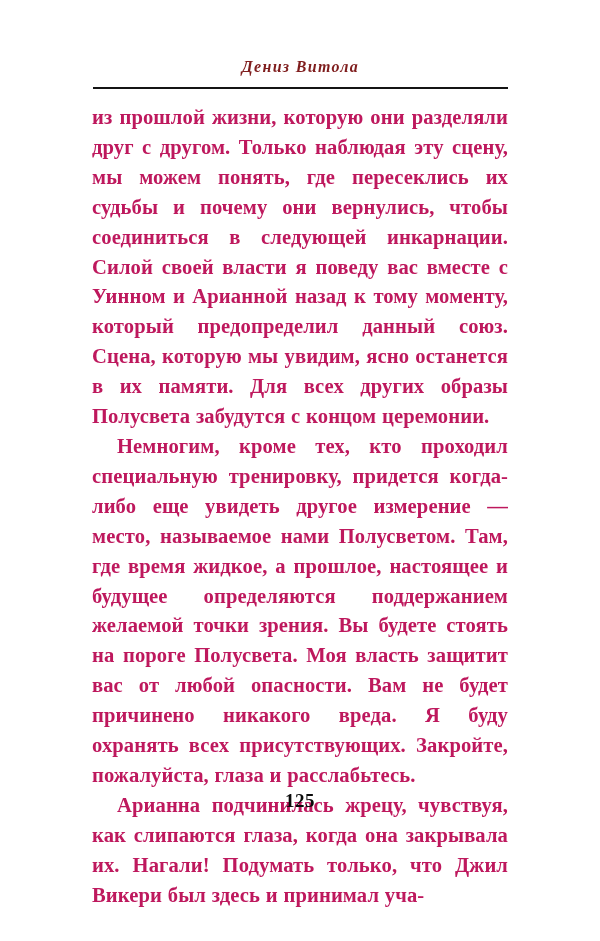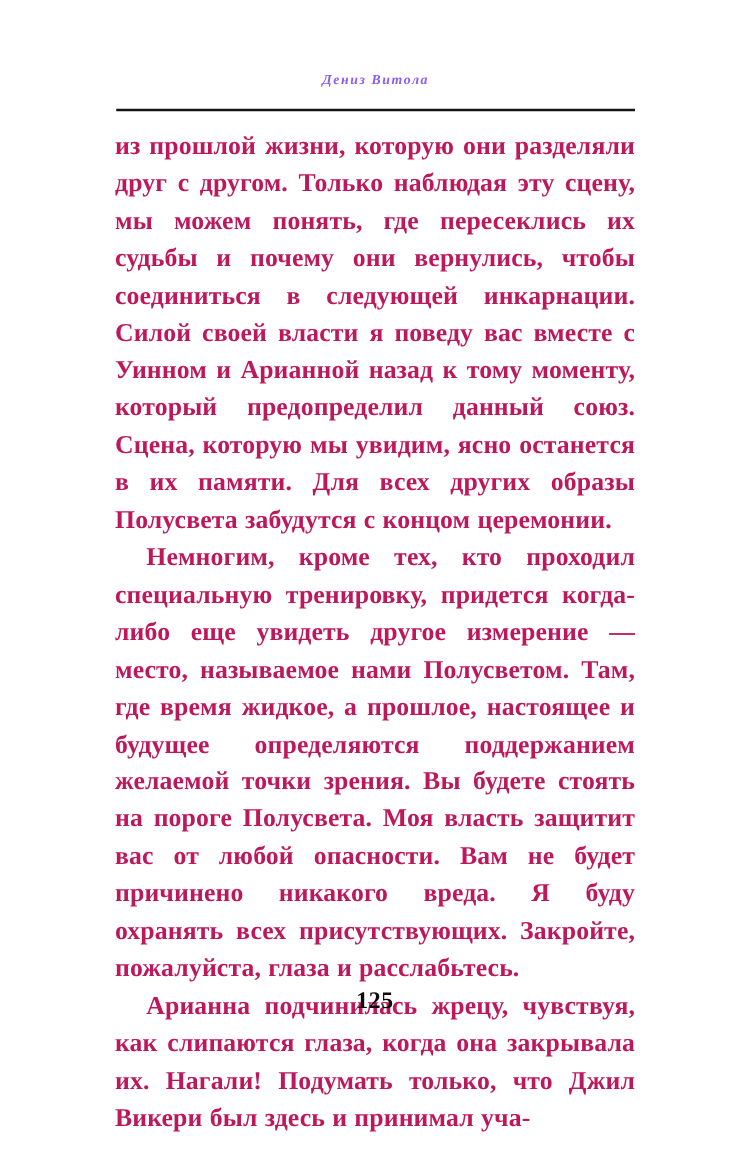--- a/index.html
+++ b/index.html
@@ -21,23 +21,23 @@
   }
   
   .running-head {
     position: absolute;
     left: 93px;
     top: 58px;
     width: 415px;
     text-align: center;
     font-style: italic;
     font-weight: 700;
-    font-size: 11px;
+    font-size: 16px;
     letter-spacing: 1.3px;
-    color: #8b5cf6;
+    color: #7f1d1d;
     white-space: nowrap;
   }
   .head-rule {
     position: absolute;
     left: 93px;
     top: 87px;
     width: 415px;
     height: 2px;
     background: #141414;
   }

